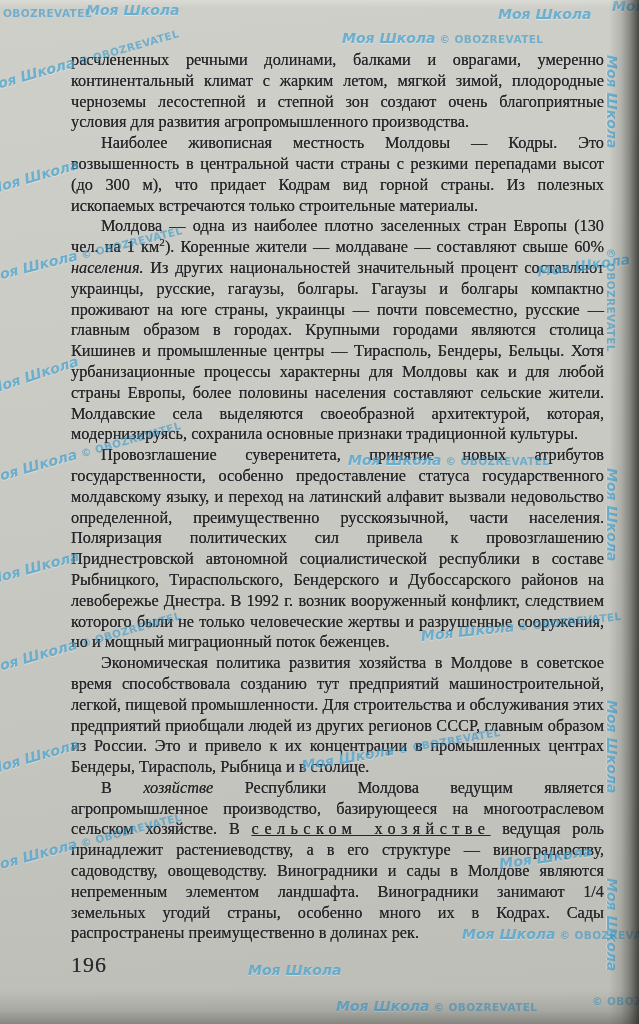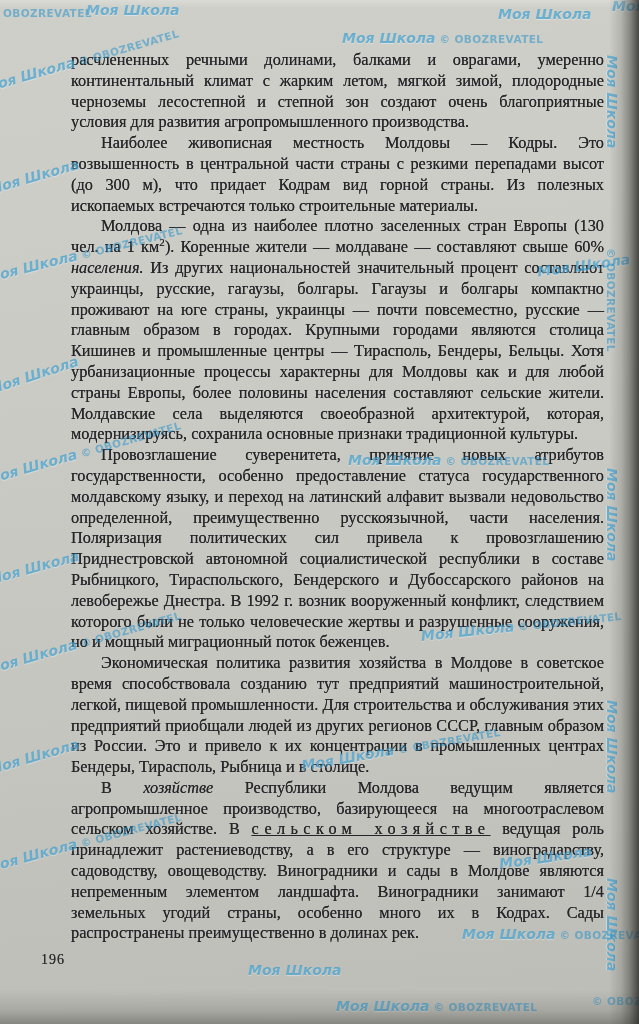--- a/index.html
+++ b/index.html
@@ -20,22 +20,22 @@
     text-align:justify;
     hyphens:auto;-webkit-hyphens:auto;
     text-shadow:0 0 .4px rgba(38,38,42,.85);
   }
   .para{margin:0;text-indent:0;}
   .para.ind{text-indent:30px;}
   .it{font-style:italic;}
   .spaced{letter-spacing:.33em;text-decoration:underline;}
   sup{font-size:68%;line-height:0;}
   .page-number{
-    position:absolute;left:41px;top:952px;z-index:2;
-    font-size:14px;color:#2c2c30;letter-spacing:1px;
+    position:absolute;left:71px;top:952px;z-index:2;
+    font-size:22px;color:#2c2c30;letter-spacing:1px;
     text-shadow:0 0 .4px rgba(38,38,42,.85);
   }
   
   .wm-layer{position:absolute;inset:0;z-index:3;pointer-events:none;}
   .wm{
     position:absolute;white-space:nowrap;transform-origin:left top;
     font-family:"DejaVu Sans", sans-serif;
   }
   .wt{
     font-style:italic;font-weight:bold;font-size:14px;

